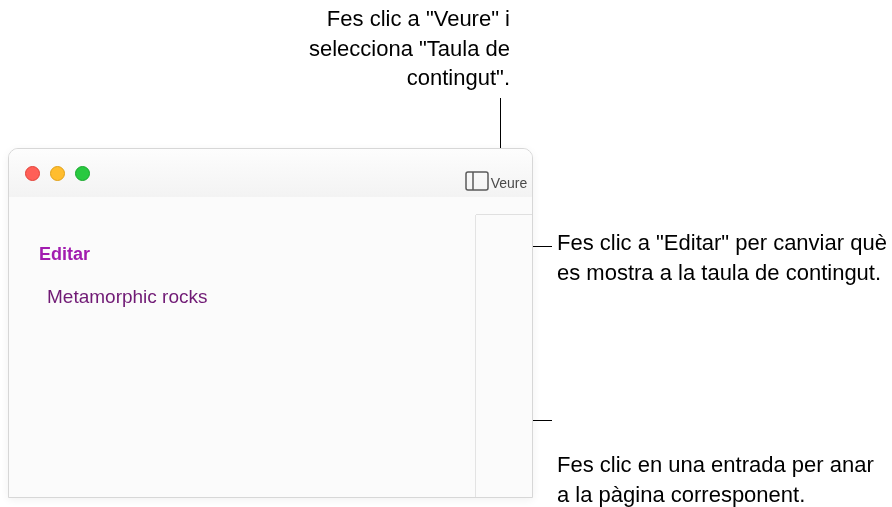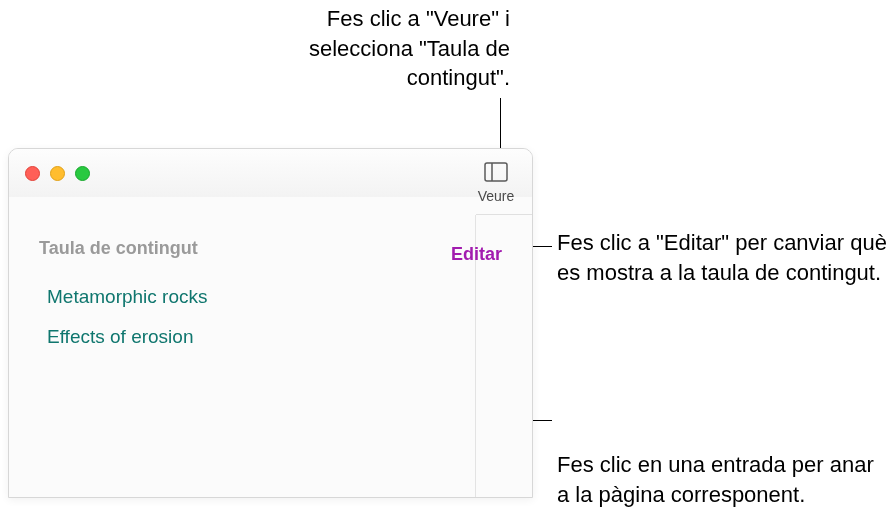--- a/index.html
+++ b/index.html
@@ -91,21 +91,21 @@
     .dot-red { background: #ff5f57; border: 1px solid #e24238; }
     .dot-yellow { background: #ffbd2e; border: 1px solid #e1a117; }
     .dot-green { background: #28c940; border: 1px solid #18a82c; }
     .toolbar-btn {
       position: absolute;
       right: 6px;
       top: 6px;
       width: 60px;
       height: 56px;
       display: flex;
-      flex-direction: column;
+      flex-direction: row;
       align-items: center;
       justify-content: center;
       gap: 2px;
       cursor: pointer;
     }
     .view-icon {
       width: 24px;
       height: 20px;
     }
     .view-icon rect {
@@ -140,21 +140,21 @@
       color: #a21caf;
       cursor: pointer;
       margin-top: 13px;
     }
     .toc-list {
       list-style: none;
       padding: 0 30px;
     }
     .toc-item {
       font-size: 19px;
-      color: #0f766e;
+      color: #701a75;
       padding: 9px 8px;
       cursor: pointer;
     }
     .divider {
       position: absolute;
       right: 56px;
       top: 66px;
       bottom: 0;
       width: 1px;
       background: #e3e3e3;
@@ -196,21 +196,19 @@
       </svg>
     </span>
     <span class="toolbar-label">Veure</span>
   </div>
 
   <div class="divider"></div>
   <div class="toolbar-divider-h"></div>
 
   <div class="sidebar">
     <div class="sidebar-header">
-      <span class="sidebar-title">Taula de contingut</span>
       <span class="edit-btn">Editar</span>
     </div>
     <ul class="toc-list">
       <li class="toc-item">Metamorphic rocks</li>
-      <li class="toc-item">Effects of erosion</li>
     </ul>
   </div>
 </div>
 
 </body></html>

